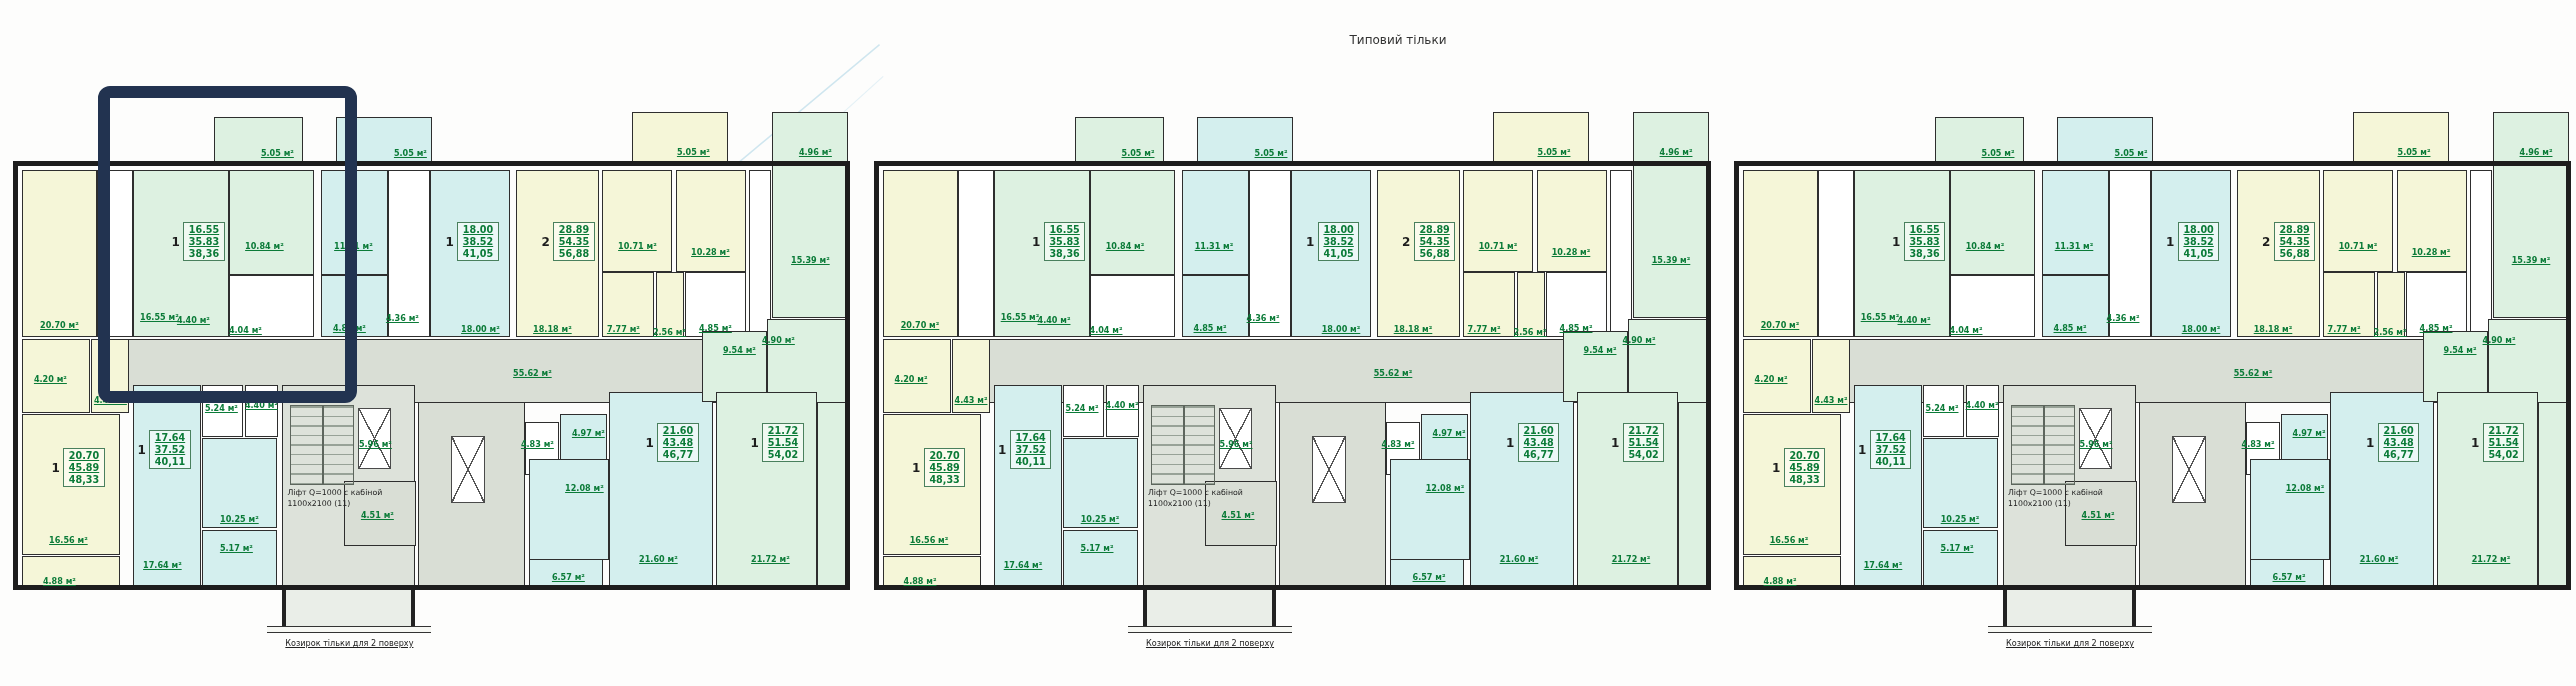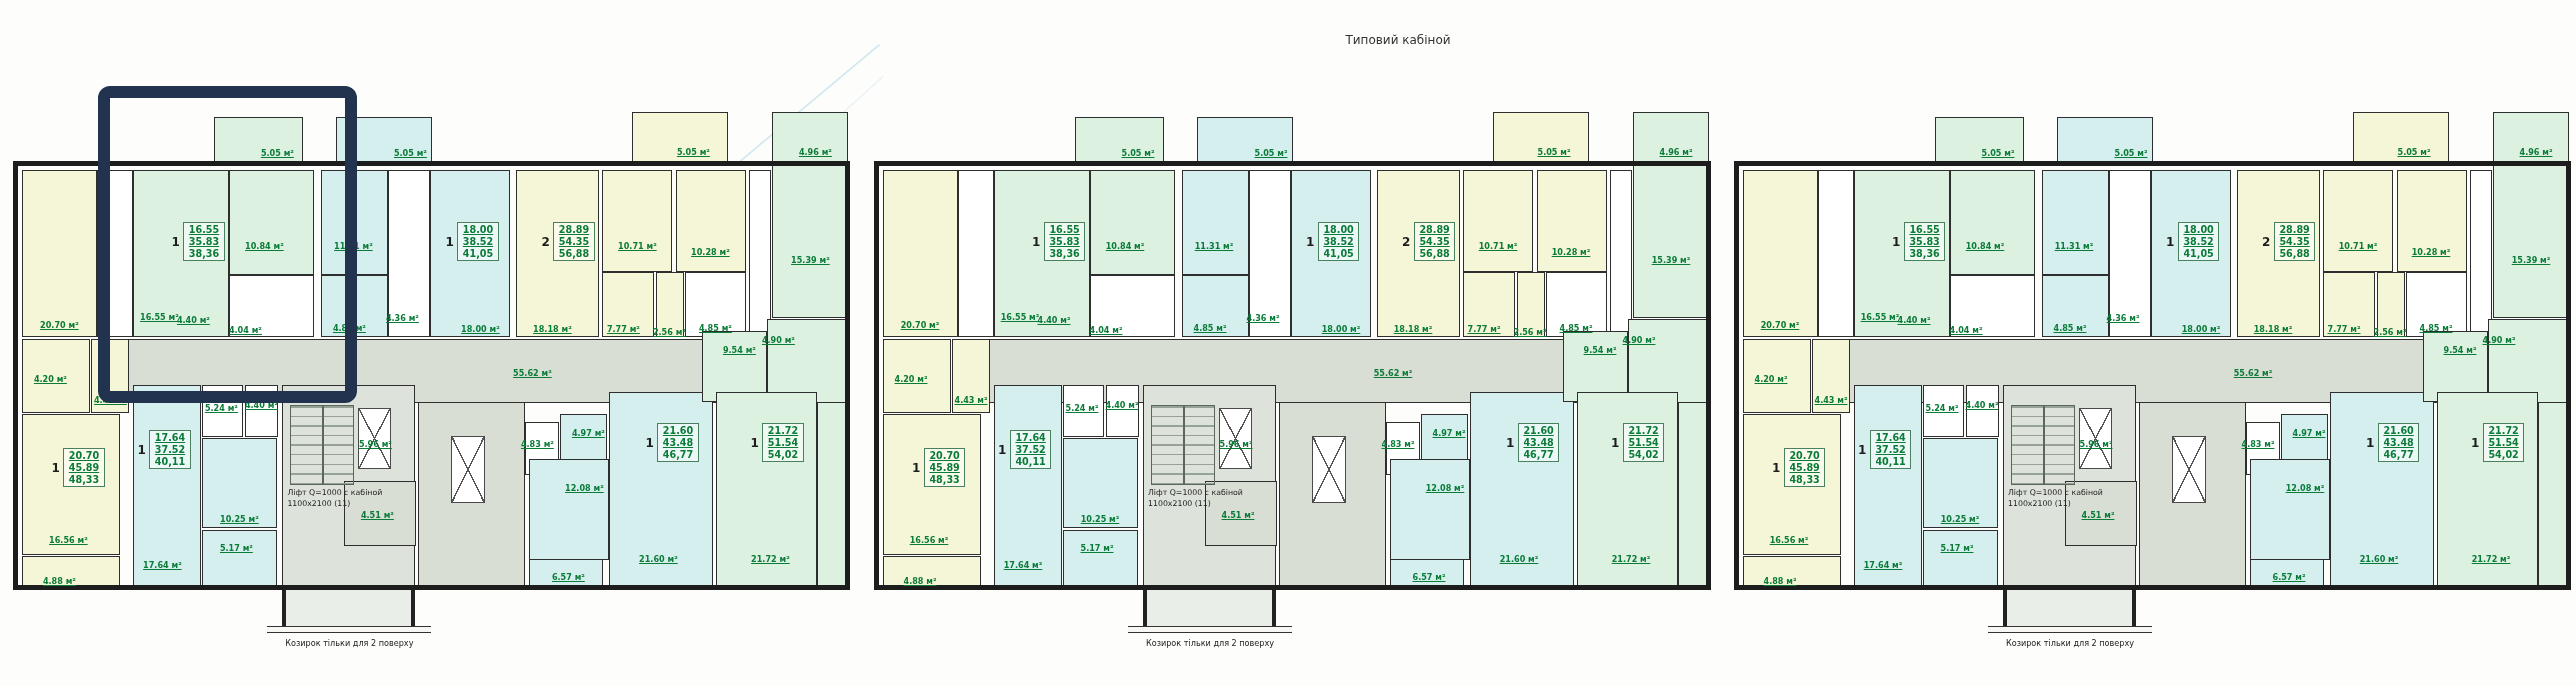--- a/index.html
+++ b/index.html
@@ -28,29 +28,29 @@
   .shaft{position:absolute;box-sizing:border-box;border:1.5px solid #4a4a4a;background-color:#ffffff;z-index:7;
          background-image:
            linear-gradient(to top right,rgba(0,0,0,0) calc(50% - 0.7px),#555 calc(50% - 0.7px) calc(50% + 0.7px),rgba(0,0,0,0) calc(50% + 0.7px)),
            linear-gradient(to bottom right,rgba(0,0,0,0) calc(50% - 0.7px),#555 calc(50% - 0.7px) calc(50% + 0.7px),rgba(0,0,0,0) calc(50% + 0.7px));}
   .lift-note{position:absolute;font-size:7.8px;color:#222;line-height:1.4;z-index:9;white-space:nowrap;}
   .entrance{position:absolute;box-sizing:border-box;border-left:4.4px solid #222;border-right:4.4px solid #222;
          background:#eaeee8;z-index:5;}
   .canopy{position:absolute;height:6.7px;box-sizing:border-box;border-top:1.5px solid #333;
          border-bottom:1.5px solid #333;background:#f7f8f4;z-index:7;}
   .caption{position:absolute;transform:translateX(-50%);font-size:8.1px;color:#222;
-         white-space:nowrap;z-index:9;}
+         text-decoration:underline;white-space:nowrap;z-index:9;}
   .highlight{position:absolute;border:12px solid #223350;border-radius:12px;background:transparent;z-index:30;}
   .fold{position:absolute;z-index:1;}
 </style>
 </head>
 <body>
 
 <div id="stage">
-  <div class="subtitle">Типовий кабіной</div>
+  <div class="subtitle">Типовий тільки</div>
   <svg class="fold" style="left:732px;top:41px" width="155" height="129" viewBox="0 0 210 175">
     <line x1="5" y1="168" x2="200" y2="5" stroke="#cfe6ef" stroke-width="2"></line>
     <line x1="70" y1="170" x2="205" y2="48" stroke="#e4f1f6" stroke-width="1.5"></line>
   </svg>
   <div id="plan">
       <div class="section" style="position: absolute; left: 7.4px; top: 0px; width: 860px; height: 686px;">
         <div class="room balcony" style="background: rgb(221, 241, 225); left: 207px; top: 117px; width: 89px; height: 46px;"></div>
         <div class="room balcony" style="background: rgb(212, 239, 238); left: 329px; top: 117px; width: 96px; height: 46px;"></div>
         <div class="room balcony" style="background: rgb(245, 246, 216); left: 625px; top: 112px; width: 96px; height: 50px;"></div>
         <div class="room balcony" style="background: rgb(221, 241, 225); left: 765px; top: 112px; width: 76px; height: 50px;"></div>

